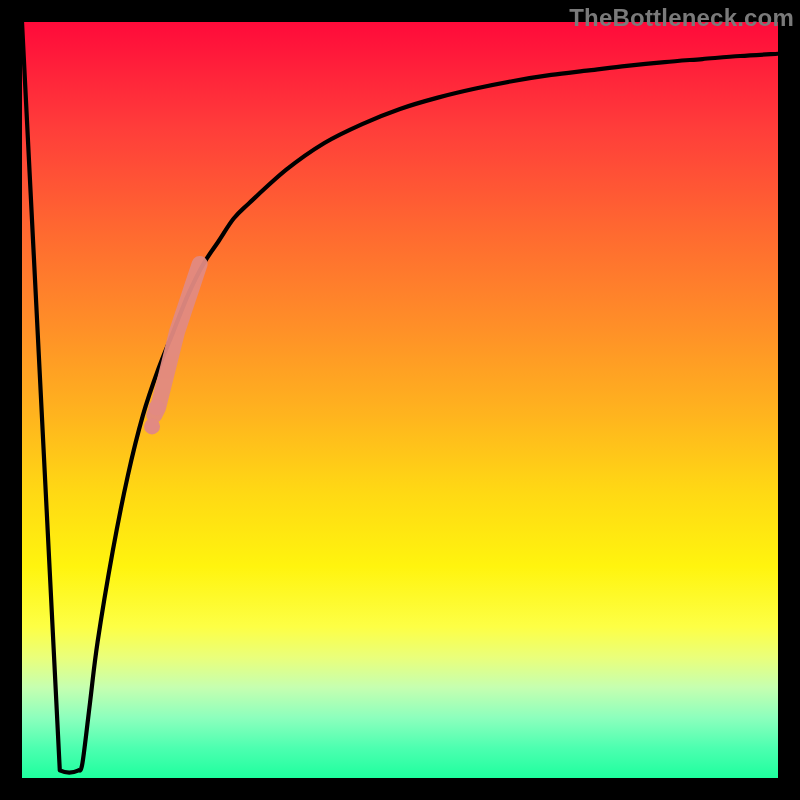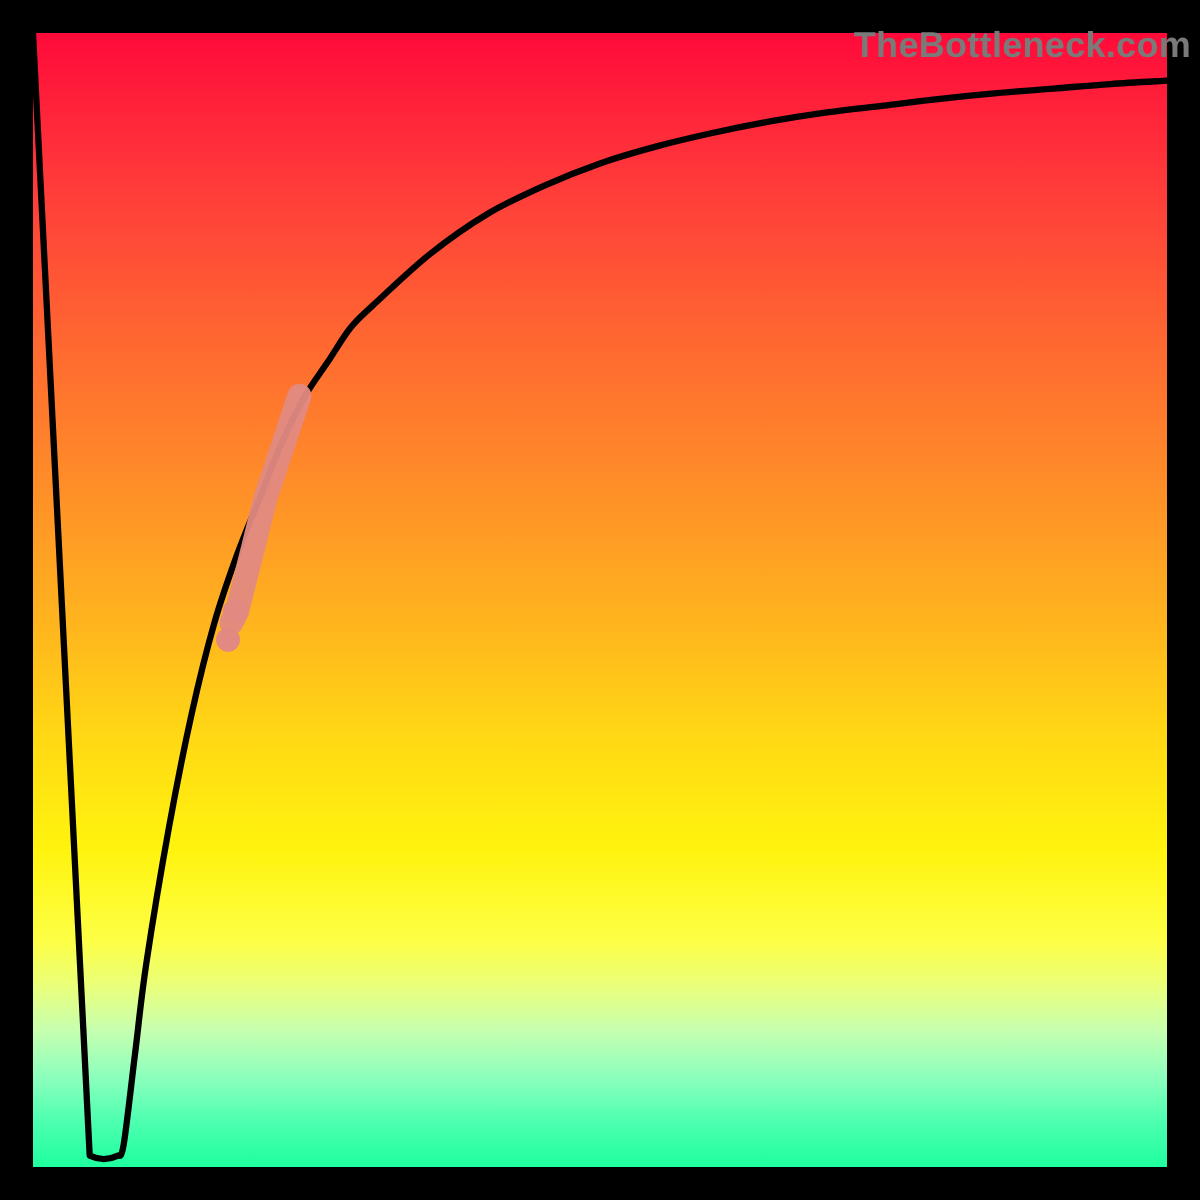--- a/index.html
+++ b/index.html
@@ -33,21 +33,21 @@
       #fdff45 80%,
       #eaff7a 84%,
       #c6ffb0 88%,
       #8dffbd 92%,
       #4dffb0 96%,
       #1eff9e 100%
     );
   }
   .watermark {
     position: absolute;
-    top: 17px;
+    top: 4px;
     right: 6px;
     font-family: Arial, Helvetica, sans-serif;
     font-size: 24px;
     font-weight: bold;
     color: #7a7a7a;
     letter-spacing: 0.2px;
     user-select: none;
   }
   svg.curve {
     position: absolute;

